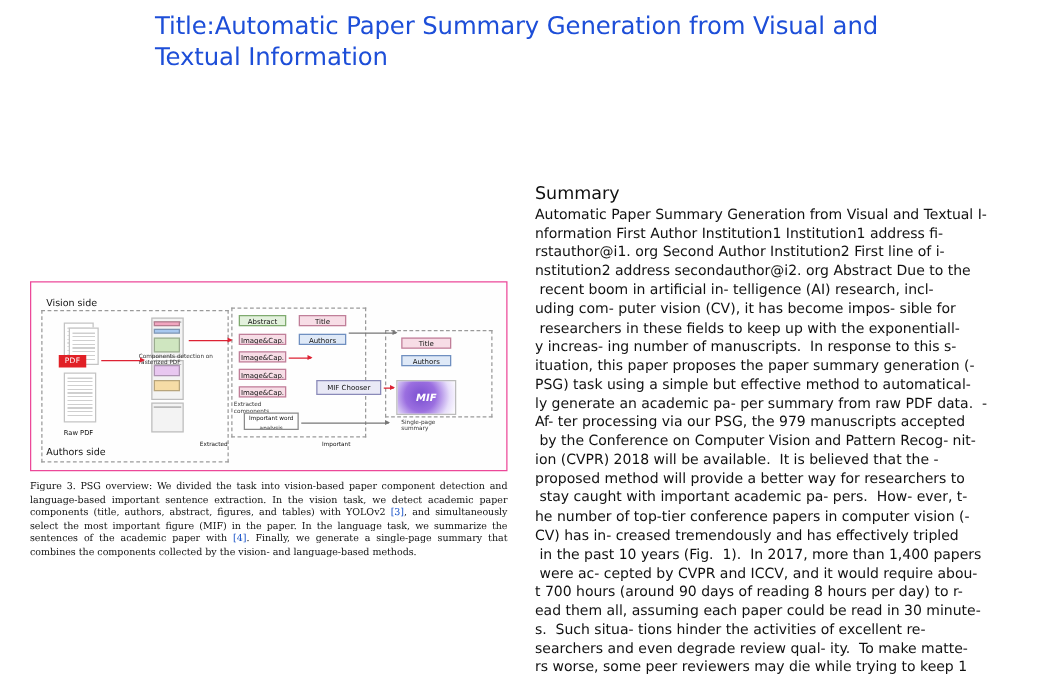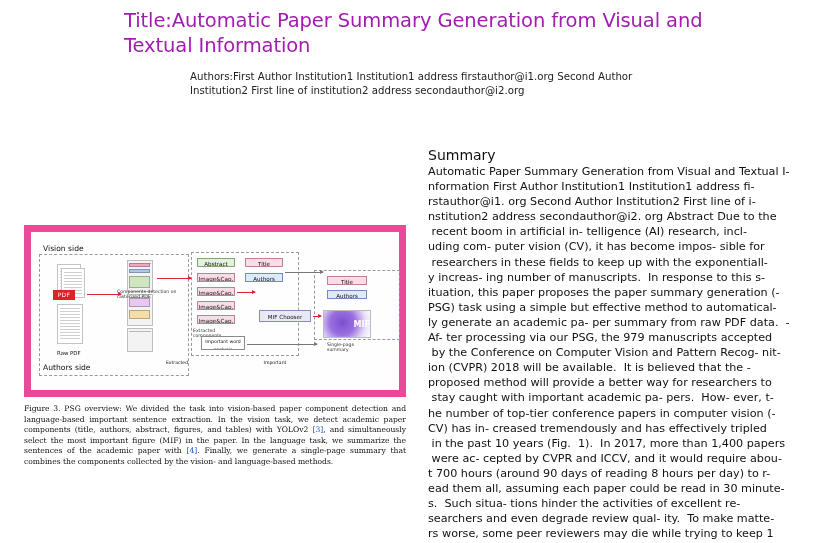--- a/index.html
+++ b/index.html
@@ -21,21 +21,21 @@
     position: absolute;
     left: 124px;
     top: 8px;
     width: 600px;
   }
   #paper-title {
     font-family: "DejaVu Sans", sans-serif;
     font-size: 19.5px;
     line-height: 25px;
     font-weight: 400;
-    color: #a21caf;
+    color: #1d4ed8;
     letter-spacing: -0.1px;
     margin: 0;
   }
   #authors-block {
     margin-top: 12px;
     margin-left: 66px;
     font-size: 10.2px;
     line-height: 14px;
     color: #222;
     max-width: 445px;
@@ -44,22 +44,22 @@
   
   #figure-panel {
     position: absolute;
     left: 24px;
     top: 225px;
     width: 382px;
   }
   #figure-frame {
     position: relative;
     width: 382px;
-    height: 172px;
-    border: 7px solid #ec4899;
+    height: 152px;
+    border: 1px solid #ec4899;
     background: #fefefe;
     box-sizing: border-box;
   }
   .fig-label {
     position: absolute;
     font-size: 7.6px;
     color: #111;
   }
   #label-vision { left: 12px; top: 12px; }
   #label-language { left: 12px; top: 131px; }
@@ -166,22 +166,23 @@
   #mif-blob {
     position: absolute;
     left: 292px; top: 78px;
     width: 48px; height: 28px;
     background: radial-gradient(circle at 40% 45%, #7a4fd0 0%, #9b6fe0 40%, #e7defa 75%, #ffffff 100%);
     border: 1px solid #bbb;
     box-sizing: border-box;
     font-size: 8px;
     font-weight: bold;
     color: #fff;
-    text-align: right;
+    text-align: center;
     line-height: 28px;
+    font-style: italic;
   }
 
   #figure-caption {
     margin-top: 7px;
     width: 382px;
     font-family: "DejaVu Serif", serif;
     font-size: 7.6px;
     line-height: 10.6px;
     text-align: justify;
     color: #111;
@@ -207,21 +208,20 @@
     line-height: 15.1px;
     color: #111;
     white-space: pre-wrap;
   }
 </style>
 </head>
 <body>
 
 <div id="header">
   <div id="paper-title">Title:Automatic Paper Summary Generation from Visual and Textual Information</div>
-  <div id="authors-block">Authors:First Author Institution1 Institution1 address firstauthor@i1.org Second Author Institution2 First line of institution2 address secondauthor@i2.org</div>
 </div>
 
 <div id="figure-panel">
   <div id="figure-frame">
 
     <div class="dash-box" id="dash-left"></div>
     <div class="dash-box" id="dash-mid"></div>
     <div class="dash-box" id="dash-right"></div>
 
     <div class="fig-label" id="label-vision">Vision side</div>

